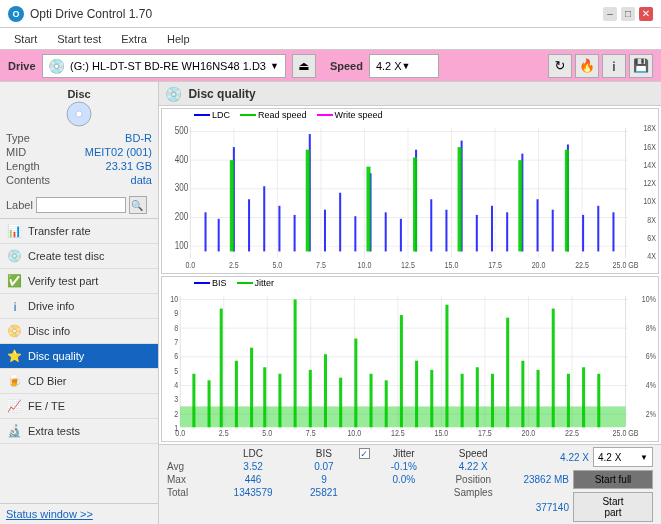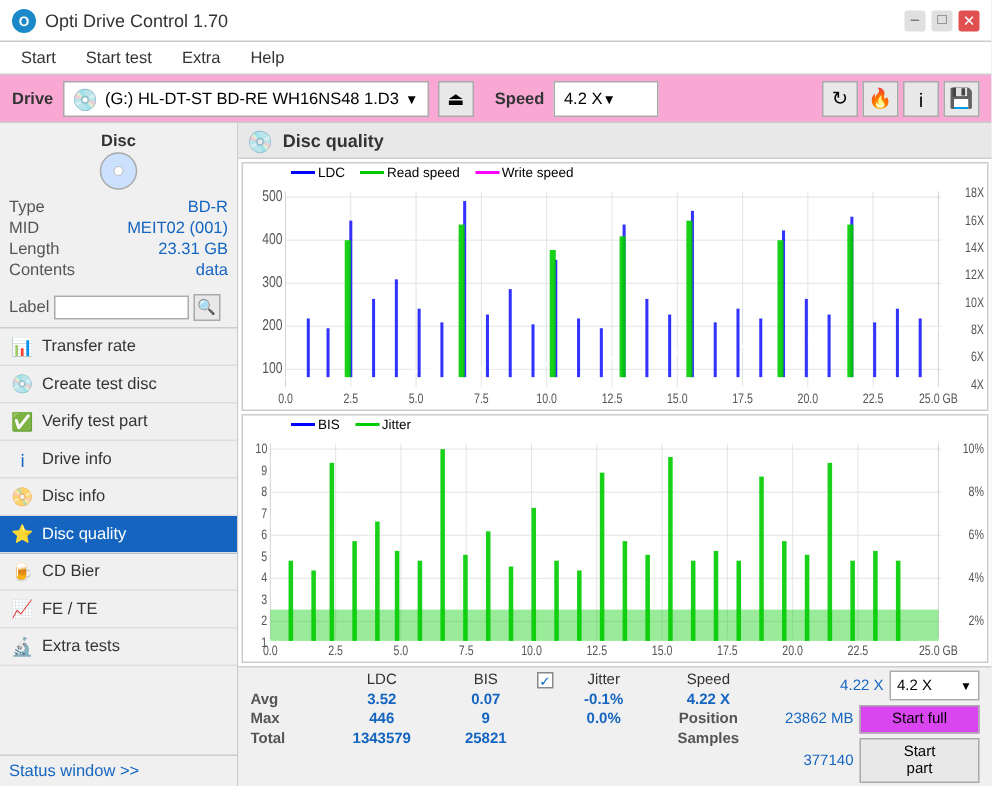--- a/index.html
+++ b/index.html
@@ -52,48 +52,48 @@
     
     .nav-section { flex: 1; display: flex; flex-direction: column; }
     .nav-item { display: flex; align-items: center; gap: 6px; padding: 5px 8px; cursor: pointer; color: #333; font-size: 11px; border-bottom: 1px solid #ddd; }
     .nav-item.active { background: #1565c0; color: white; }
     .nav-item.active .nav-icon { color: white; }
     .nav-icon { width: 14px; height: 14px; display: flex; align-items: center; justify-content: center; font-size: 12px; color: #1565c0; flex-shrink: 0; }
     .nav-item.active .nav-icon { color: white; }
     
     
     .status-bar-side { border-top: 1px solid #ccc; padding: 4px 6px; background: #f0f0f0; cursor: pointer; }
-    .status-link { font-size: 11px; color: #1565c0; display: flex; align-items: center; justify-content: space-between; }
+    .status-link { font-size: 11px; color: #1565c0; display: flex; align-items: center; justify-content: space-between; text-decoration: underline; }
     
     
     .content { flex: 1; display: flex; flex-direction: column; background: #f8f8f8; }
     
     
     .content-header { background: #e8e8e8; border-bottom: 1px solid #ccc; padding: 3px 6px; display: flex; align-items: center; gap: 6px; height: 24px; }
     .content-header-icon { font-size: 14px; color: #1a88c9; }
     .content-title { font-size: 12px; font-weight: bold; color: #333; }
     
     
     .charts-area { flex: 1; display: flex; flex-direction: column; padding: 2px; gap: 2px; background: white; }
     
     
     .chart-container { flex: 1; position: relative; border: 1px solid #ccc; background: white; }
     
     
     .stats-bar { background: #f0f0f0; border-top: 1px solid #ccc; padding: 2px 4px; display: flex; align-items: stretch; gap: 2px; height: 80px; }
     .stats-table { flex: 1; }
     .stats-table table { width: 100%; border-collapse: collapse; font-size: 10px; }
     .stats-table th { text-align: center; color: #333; font-weight: normal; padding: 1px 4px; }
-    .stats-table td { text-align: center; padding: 1px 4px; font-weight: bold; }
+    .stats-table td { text-align: center; padding: 1px 4px; }
     .stats-table td.blue { color: #1565c0; }
     .stats-table td.label { color: #555; text-align: left; }
     
     .right-controls { display: flex; flex-direction: column; gap: 3px; align-items: flex-end; justify-content: center; padding: 2px 4px; min-width: 120px; }
     .speed-dropdown { background: white; border: 1px solid #aaa; font-size: 10px; padding: 1px 4px; height: 20px; min-width: 60px; display: flex; align-items: center; justify-content: space-between; cursor: pointer; }
-    .start-full-btn { background: #d946ef; border: 1px solid #aaa; font-size: 10px; padding: 3px 8px; cursor: pointer; width: 80px; text-align: center; }
+    .start-full-btn { background: #737373; border: 1px solid #aaa; font-size: 10px; padding: 3px 8px; cursor: pointer; width: 80px; text-align: center; }
     .start-part-btn { background: #e8e8e8; border: 1px solid #aaa; font-size: 10px; padding: 3px 23px; cursor: pointer; width: 80px; text-align: center; }
     
     
     .bottom-bar { background: #f0f0f0; border-top: 1px solid #ccc; display: flex; align-items: center; gap: 6px; padding: 3px 6px; height: 22px; }
     .progress-bar-bg { flex: 1; height: 14px; background: #e0e0e0; border: 1px solid #aaa; position: relative; }
     .progress-bar-fill { height: 100%; background: #4caf50; }
     .progress-text { font-size: 10px; color: #333; min-width: 50px; }
     .status-text { font-size: 10px; color: #555; }
   </style>
 </head>

